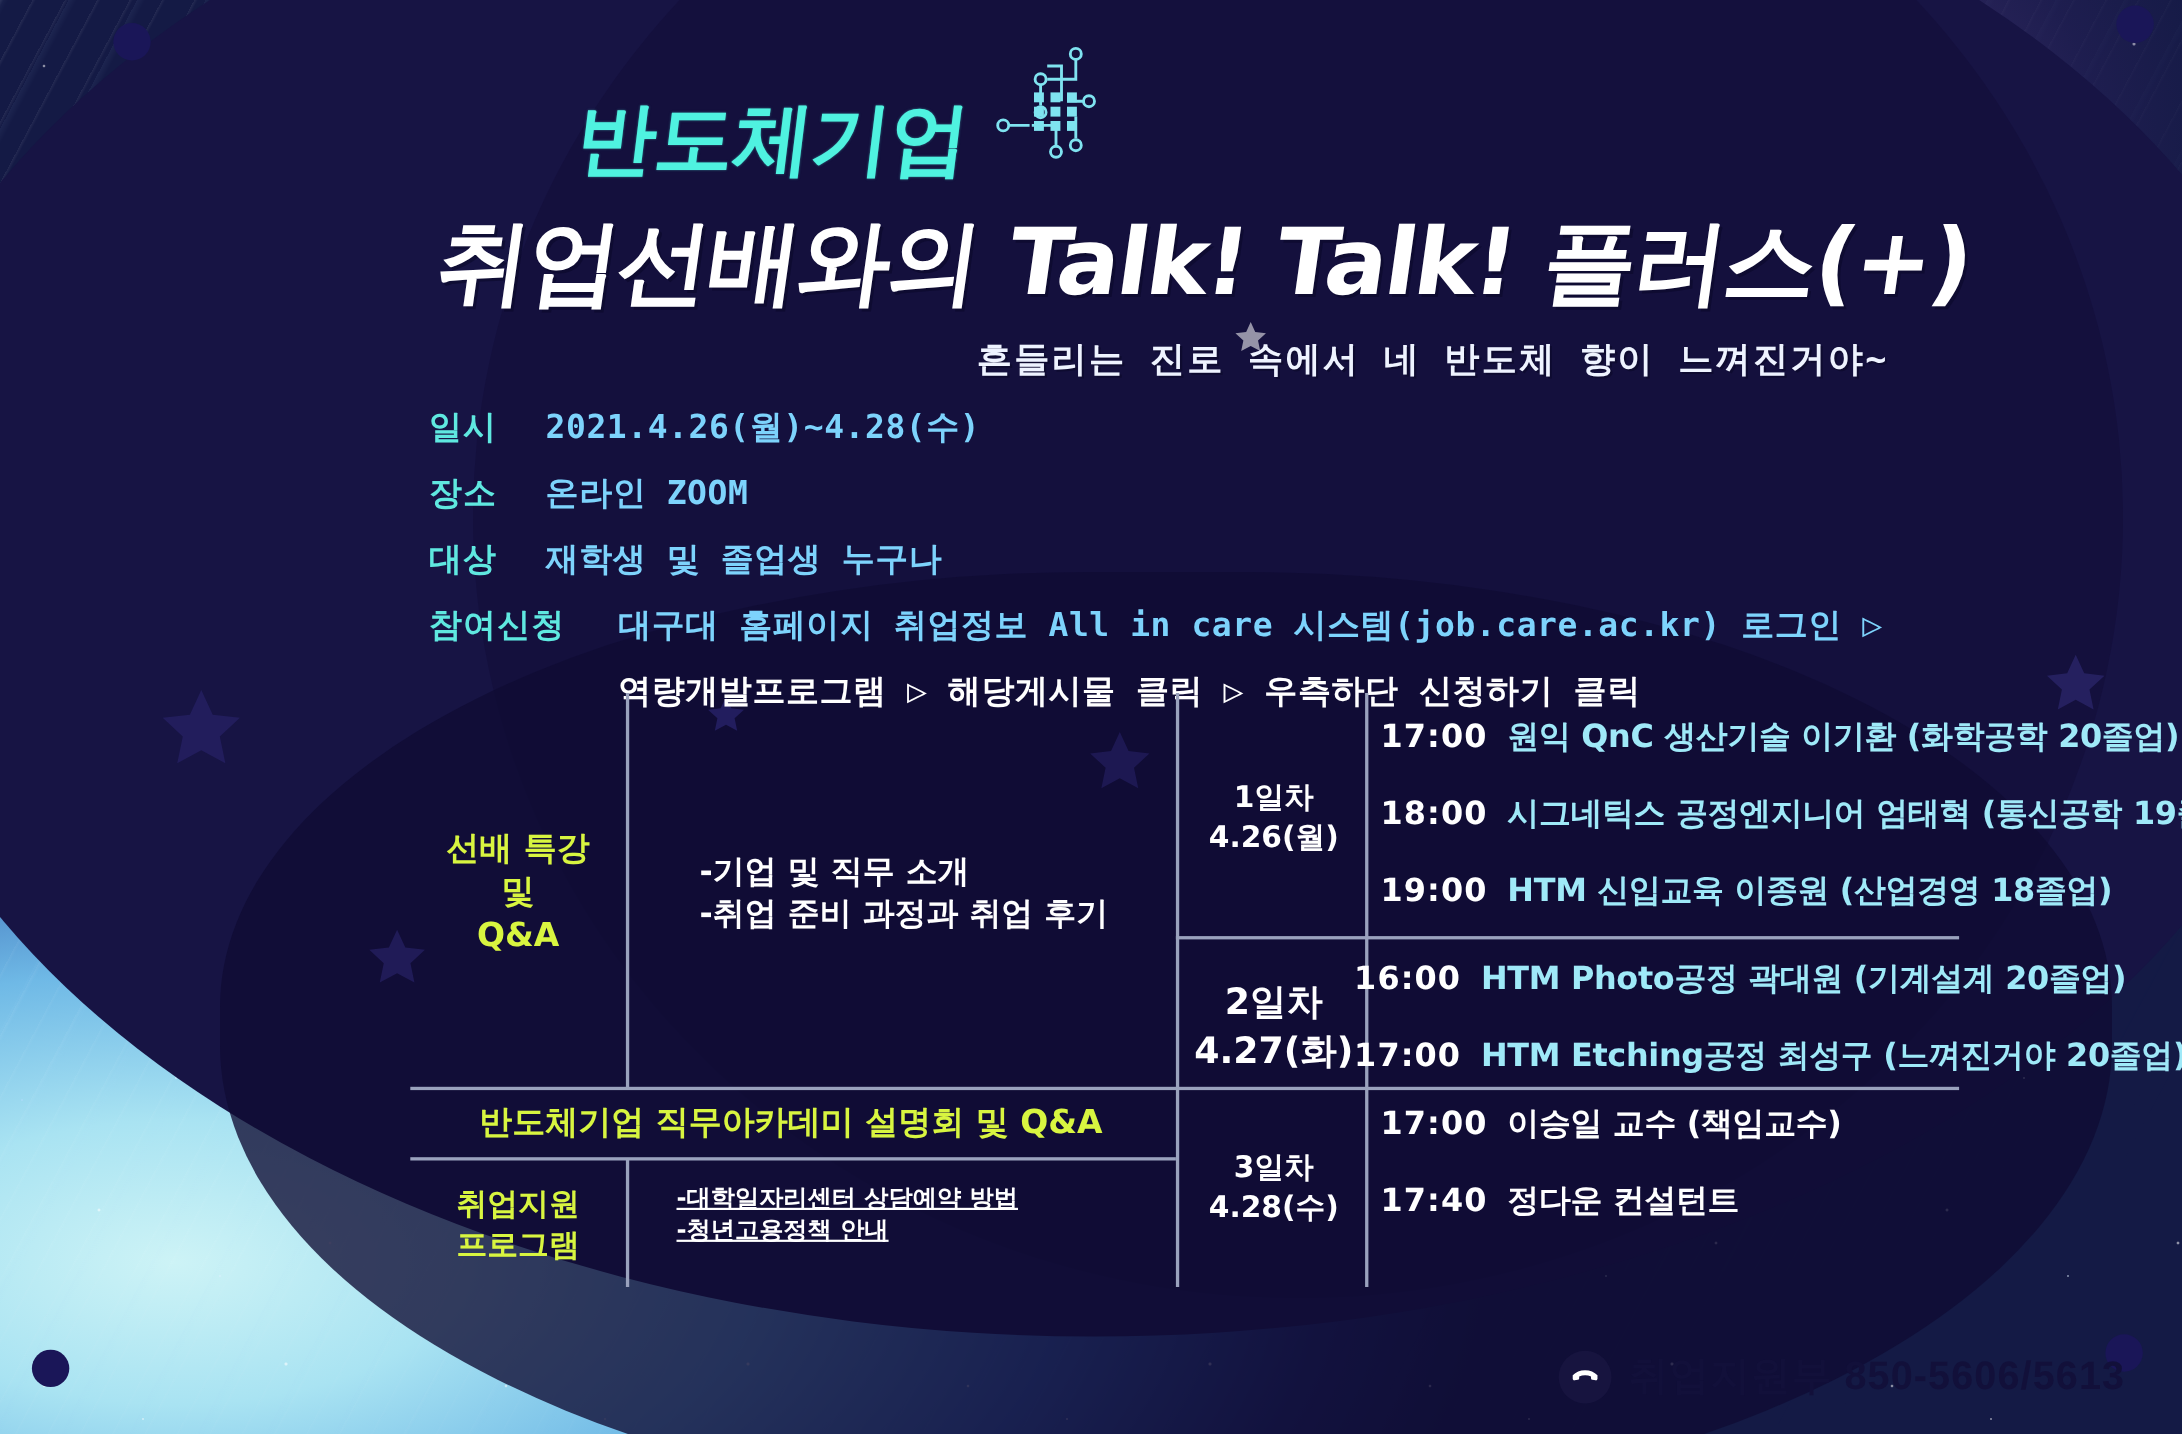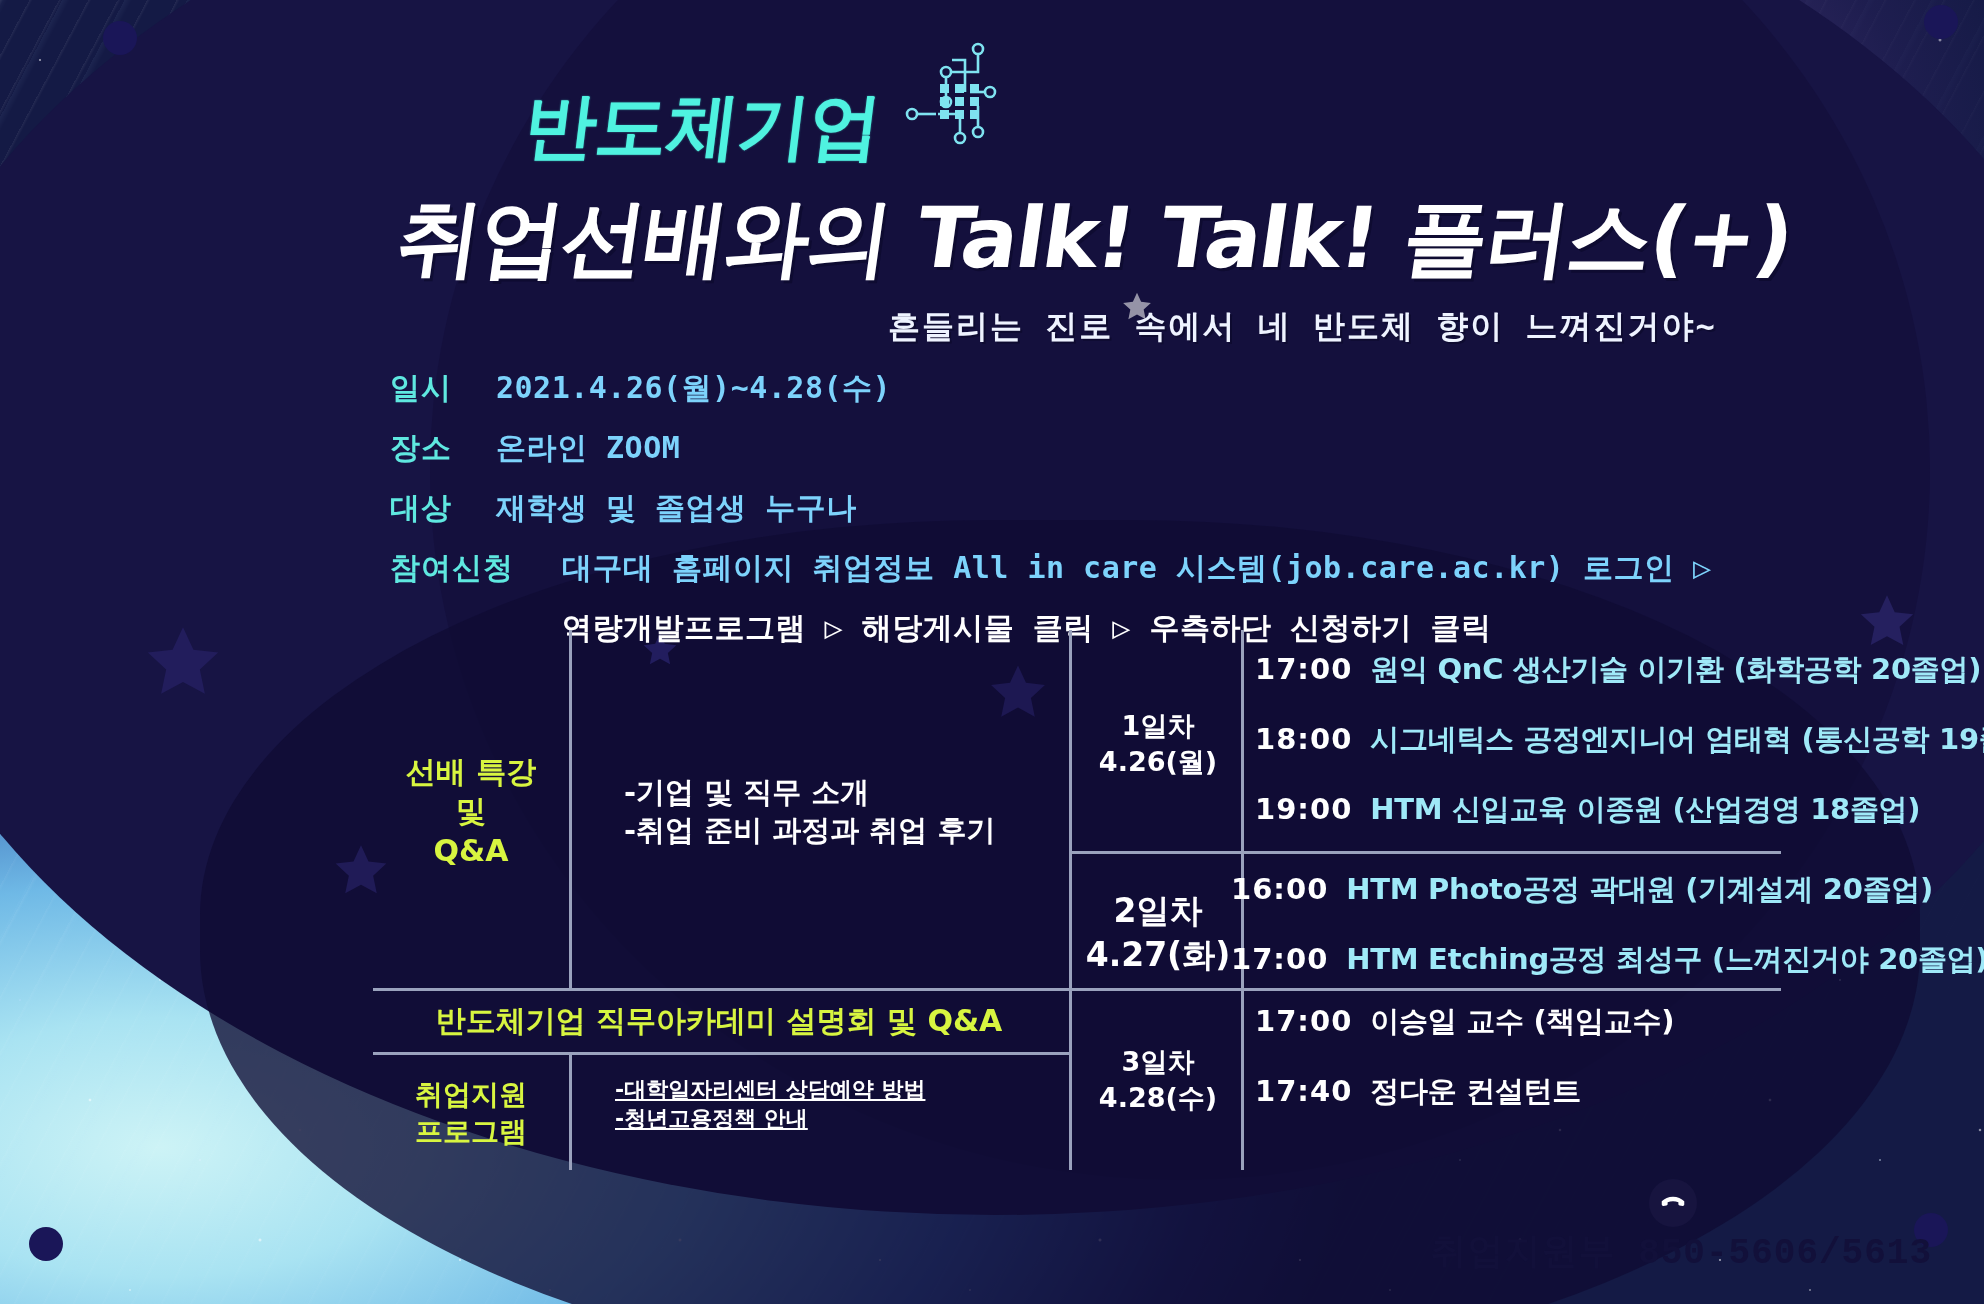--- a/index.html
+++ b/index.html
@@ -130,43 +130,42 @@
   .grid-line{position:absolute;background:#9aa2bd;}
   .vline{width:3px;}
   .hline{height:3px;}
 
   .cell{position:absolute;display:flex;align-items:center;justify-content:center;
         text-align:center;line-height:1.32;}
   .yellow{color:#d8f540;font-weight:700;}
   .whitetxt{color:#ffffff;font-weight:700;}
 
   .cell-cat1{left:0;top:6px;width:196px;height:350px;font-size:30px;}
-  .cell-desc1{left:216px;top:6px;width:480px;height:350px;font-size:29px;justify-content:flex-start;text-align:left;padding-left:35px;box-sizing:border-box;}
+  .cell-desc1{left:228px;top:6px;width:480px;height:350px;font-size:29px;justify-content:flex-start;text-align:left;padding-left:35px;box-sizing:border-box;}
   .cell-day1{left:705px;top:6px;width:160px;height:216px;font-size:27px;}
   .cell-day2{left:705px;top:225px;width:160px;height:156px;font-size:33px;}
   .cell-day3{left:705px;top:360px;width:160px;height:180px;font-size:27px;}
 
   .rows1{position:absolute;left:882px;top:20px;width:520px;}
   .rows2{position:absolute;left:858px;top:240px;width:520px;}
   .rows3{position:absolute;left:882px;top:372px;width:520px;}
   .srow{display:flex;align-items:baseline;margin-bottom:30px;white-space:nowrap;}
   .stime{color:#ffffff;font-weight:700;font-size:29px;margin-right:18px;letter-spacing:1px;
          font-family:"DejaVu Sans","Liberation Sans",sans-serif;}
   .sdesc{color:#9fe9f8;font-weight:700;font-size:29px;letter-spacing:-.3px;}
   .sdesc.plain{color:#ffffff;}
 
   .cell-cat2{left:0;top:362px;width:692px;height:58px;font-size:30px;}
   .cell-cat3{left:0;top:428px;width:196px;height:112px;font-size:28px;}
   .cell-desc3{left:212px;top:418px;width:480px;height:112px;font-size:22px;justify-content:flex-start;text-align:left;padding-left:30px;box-sizing:border-box;text-decoration:underline;}
 
   
   .footer{
     position:absolute;right:52px;bottom:28px;display:flex;align-items:center;
-    font-family:Liberation Mono, monospace;
-    flex-direction:column;
+    font-family:Liberation Sans, sans-serif;
   }
   .phone-badge{
     width:48px;height:48px;border-radius:50%;background:#17143f;
     display:flex;align-items:center;justify-content:center;margin-right:16px;
   }
   .footer-text{font-size:36px;font-weight:700;color:#12103a;letter-spacing:1px;}
 </style>
 </head>
 <body>
 

